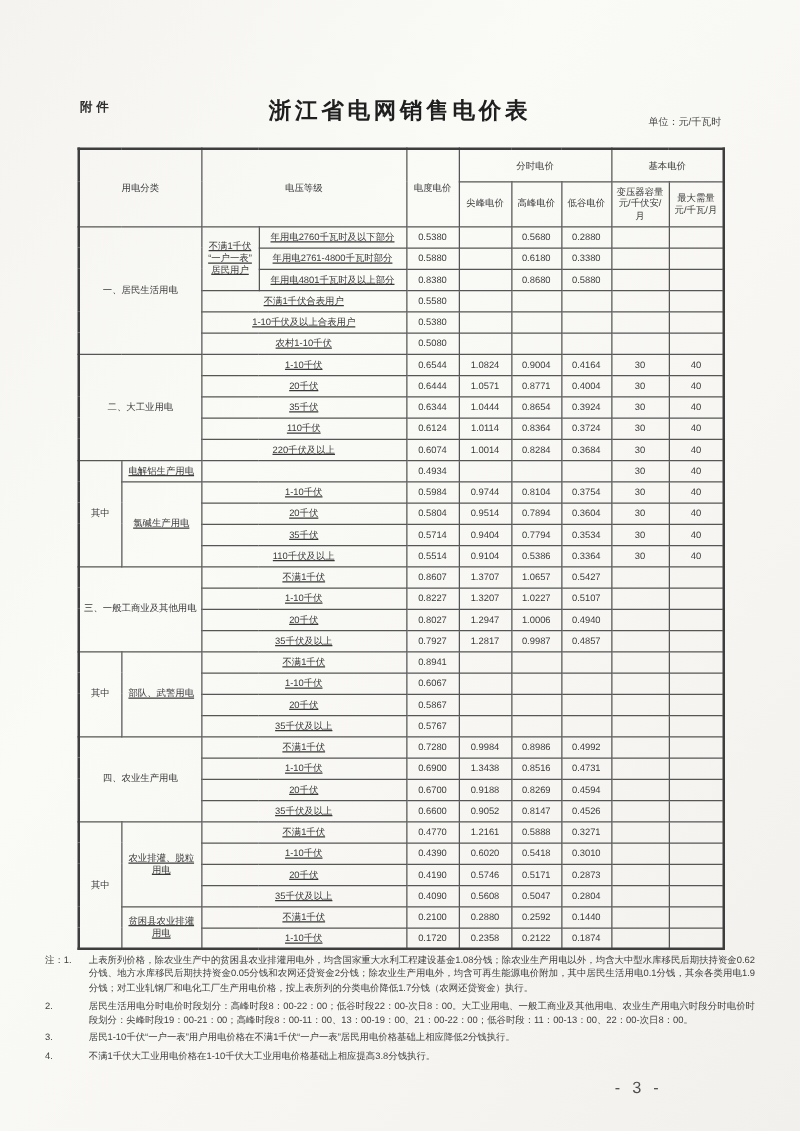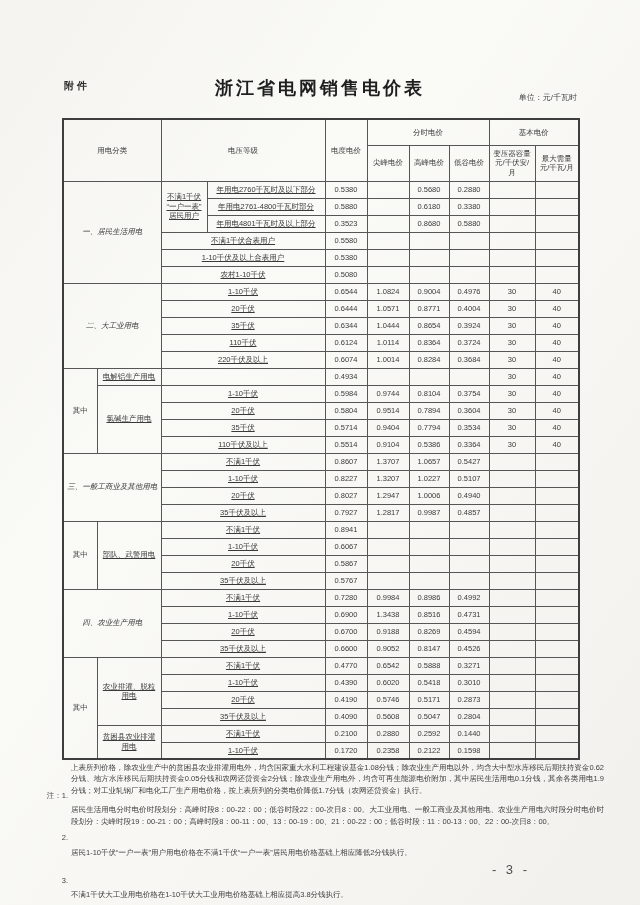--- a/index.html
+++ b/index.html
@@ -9,28 +9,28 @@
   .attachment{position:absolute;top:47px;left:64px;font-size:10px;font-weight:bold;letter-spacing:3px;color:#2e2e2e;margin-top:32px;}
   .title{position:absolute;top:76px;left:0;width:100%;text-align:center;font-size:18px;font-weight:bold;letter-spacing:3px;color:#1f1f1f;}
   .unit{position:absolute;top:92px;right:63px;font-size:8px;color:#4a4a4a;}
   table.price{position:absolute;top:118px;left:62px;width:516px;border-collapse:collapse;table-layout:fixed;
     border:2px solid #3e3e3e;}
   table.price th,table.price td{border:1px solid #565656;font-weight:normal;font-size:7.5px;
     color:#3a3a3a;text-align:center;vertical-align:middle;padding:0 2px;line-height:1.25;overflow:hidden;
     height:17px;box-sizing:border-box;}
   thead tr:first-child th{height:26px;}
   thead tr:last-child th{height:36px;}
-  td.cat{text-align:left;padding-left:3px;font-style:italic;}
+  td.cat{text-align:left;padding-left:3px;}
   td.mid{text-align:center;}
   td.v{text-align:left;padding-left:3px;text-decoration:underline;}
   .pre{white-space:pre-line;}
   th.pre{font-size:7px;}
   .notes{position:absolute;top:762px;left:36px;width:568px;font-size:7.5px;line-height:1.5;color:#3e3e3e;}
   .note{display:flex;margin-bottom:3px;}
-  .note .num{flex:0 0 32px;text-align:right;padding-right:3px;white-space:nowrap;margin-top:28px;}
+  .note .num{flex:0 0 32px;text-align:left;padding-right:3px;white-space:nowrap;}
   .note .txt{flex:1;text-align:justify;}
   .pageno{position:absolute;right:110px;bottom:28px;font-size:13px;letter-spacing:3px;color:#4e4e4e;}
 </style>
 </head>
 <body>
 
 <div class="page">
   <div class="attachment">附件</div>
   <div class="title">浙江省电网销售电价表</div>
   <div class="unit">单位：元/千瓦时</div>
@@ -84,21 +84,21 @@
           <td class="v">年用电2761-4800千瓦时部分</td>
           <td>0.5880</td>
           <td></td>
           <td>0.6180</td>
           <td>0.3380</td>
           <td></td>
           <td></td>
         </tr>
         <tr>
           <td class="v">年用电4801千瓦时及以上部分</td>
-          <td>0.3523</td>
+          <td>0.8380</td>
           <td></td>
           <td>0.8680</td>
           <td>0.5880</td>
           <td></td>
           <td></td>
         </tr>
         <tr>
           <td colspan="2" class="v">不满1千伏合表用户</td>
           <td>0.5580</td>
           <td></td>
@@ -124,21 +124,21 @@
           <td></td>
           <td></td>
           <td></td>
         </tr>
         <tr>
           <td colspan="2" rowspan="5" class="cat">二、大工业用电</td>
           <td colspan="2" class="v">1-10千伏</td>
           <td>0.6544</td>
           <td>1.0824</td>
           <td>0.9004</td>
-          <td>0.4976</td>
+          <td>0.4164</td>
           <td>30</td>
           <td>40</td>
         </tr>
         <tr>
           <td colspan="2" class="v">20千伏</td>
           <td>0.6444</td>
           <td>1.0571</td>
           <td>0.8771</td>
           <td>0.4004</td>
           <td>30</td>
@@ -329,21 +329,21 @@
           <td>0.8147</td>
           <td>0.4526</td>
           <td></td>
           <td></td>
         </tr>
         <tr>
           <td rowspan="6" class="mid">其中</td>
           <td rowspan="4" class="v">农业排灌、脱粒用电</td>
           <td colspan="2" class="v">不满1千伏</td>
           <td>0.4770</td>
-          <td>0.6542</td>
+          <td>1.2161</td>
           <td>0.5888</td>
           <td>0.3271</td>
           <td></td>
           <td></td>
         </tr>
         <tr>
           <td colspan="2" class="v">1-10千伏</td>
           <td>0.4390</td>
           <td>0.6020</td>
           <td>0.5418</td>
@@ -377,21 +377,21 @@
           <td>0.2592</td>
           <td>0.1440</td>
           <td></td>
           <td></td>
         </tr>
         <tr>
           <td colspan="2" class="v">1-10千伏</td>
           <td>0.1720</td>
           <td>0.2358</td>
           <td>0.2122</td>
-          <td>0.1598</td>
+          <td>0.1874</td>
           <td></td>
           <td></td>
         </tr>
       </tbody>
   </table>
 
   <div class="notes">
       <div class="note">
         <span class="num">注：1.</span>
         <span class="txt">上表所列价格，除农业生产中的贫困县农业排灌用电外，均含国家重大水利工程建设基金1.08分钱；除农业生产用电以外，均含大中型水库移民后期扶持资金0.62分钱、地方水库移民后期扶持资金0.05分钱和农网还贷资金2分钱；除农业生产用电外，均含可再生能源电价附加，其中居民生活用电0.1分钱，其余各类用电1.9分钱；对工业轧钢厂和电化工厂生产用电价格，按上表所列的分类电价降低1.7分钱（农网还贷资金）执行。</span>

